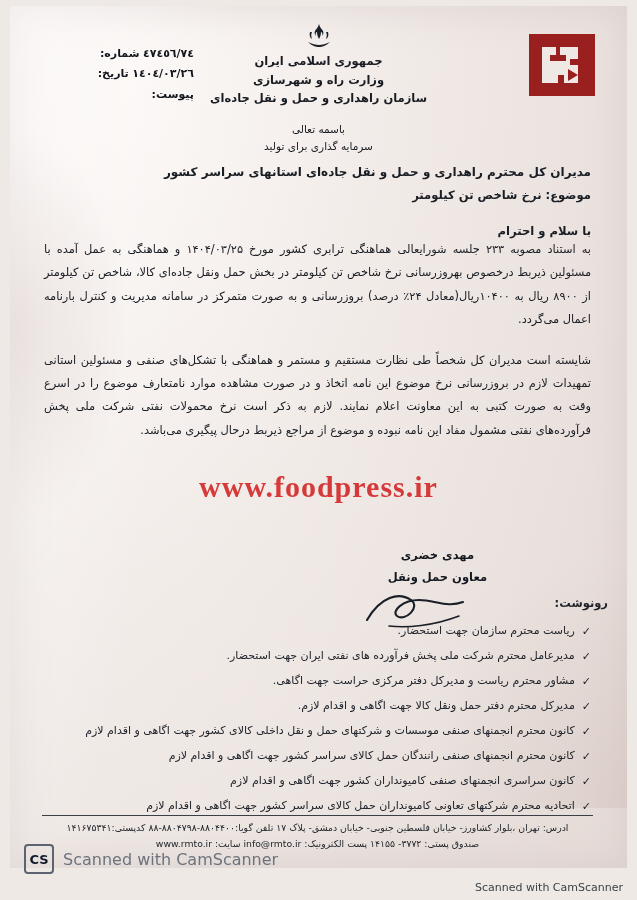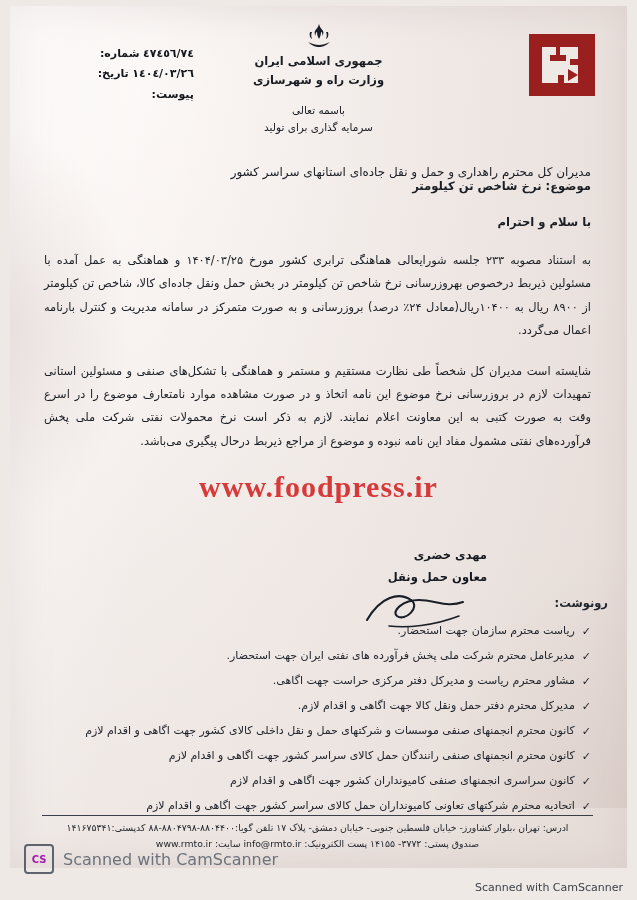--- a/index.html
+++ b/index.html
@@ -126,46 +126,47 @@
     position: absolute;
     right: 46px;
     left: 44px;
     top: 165px;
     direction: rtl;
     text-align: justify;
     font-size: 11.4px;
     color: #191d24;
   }
   .addressee {
-    font-weight: normal;
+    font-weight: bold;
     font-size: 12px;
+    margin-bottom: 9px;
   }
   .subject {
     font-weight: bold;
     font-size: 11.6px;
     margin-bottom: 22px;
   }
   .greeting {
     font-weight: bold;
     font-size: 11.6px;
-    margin-bottom: 20px;
   }
   .para {
     line-height: 2.05;
     margin-bottom: 17px;
     text-align: justify;
     text-justify: inter-word;
   }
 
   
   .sign {
     position: absolute;
     right: 150px;
     top: 545px;
     direction: rtl;
+    text-align: center;
     font-size: 11.5px;
     font-weight: bold;
     line-height: 1.9;
     color: #15191f;
   }
   .sig-mark {
     position: absolute;
     right: 158px;
     top: 586px;
     width: 120px;
@@ -248,22 +249,22 @@
     bottom: 26px;
     display: flex;
     align-items: center;
     gap: 9px;
     direction: ltr;
   }
   .cam-logo {
     width: 26px; height: 26px;
     border: 2px solid #5d6470;
     border-radius: 4px;
-    color: #a21caf;
-    font-size: 10px;
+    color: #0f172a;
+    font-size: 13px;
     font-weight: bold;
     display: flex;
     align-items: center;
     justify-content: center;
     font-family: "DejaVu Sans", sans-serif;
   }
   .cam-text {
     font-size: 16px;
     color: #6d737d;
     font-family: "DejaVu Sans", sans-serif;
@@ -294,20 +295,21 @@
         <path d="M13 2 C12 6 10 7 9 9 C8 11 9 13 10 14 C9 12 10 10 11 10 C11 13 12 15 13 17 C14 15 15 13 15 10 C16 10 17 12 16 14 C17 13 18 11 17 9 C16 7 14 6 13 2 Z" fill="currentColor"></path>
         <path d="M4 10 C3 13 4 16 6 17 C5 14 5 12 6 10 Z" fill="currentColor"></path>
         <path d="M22 10 C23 13 22 16 20 17 C21 14 21 12 20 10 Z" fill="currentColor"></path>
         <path d="M2 20 C6 24 10 25 13 25 C16 25 20 24 24 20 C20 22 16 23 13 23 C10 23 6 22 2 20 Z" fill="currentColor"></path>
       </svg>
     </div>
 
     <div class="header-center">
       <div>جمهوری اسلامی ایران</div>
       <div>وزارت راه و شهرسازی</div>
+      <div>سازمان راهداری و حمل و نقل جاده‌ای</div>
       <div class="sub">باسمه تعالی</div>
       <div class="motto">سرمایه گذاری برای تولید</div>
     </div>
 
     <div class="logo-box">
       <svg viewBox="0 0 48 44" width="48" height="44" aria-hidden="true">
         <path d="M4 4 h14 v8 h-6 v6 h16 v-6 h-6 V4 h18 v12 h-8 v6 h8 v18 H26 v-8 h-6 v8 H4 V4 Z" fill="#efe9e6"></path>
         <path d="M30 26 l10 6 -10 6 z" fill="#9a1f1f"></path>
       </svg>
     </div>

